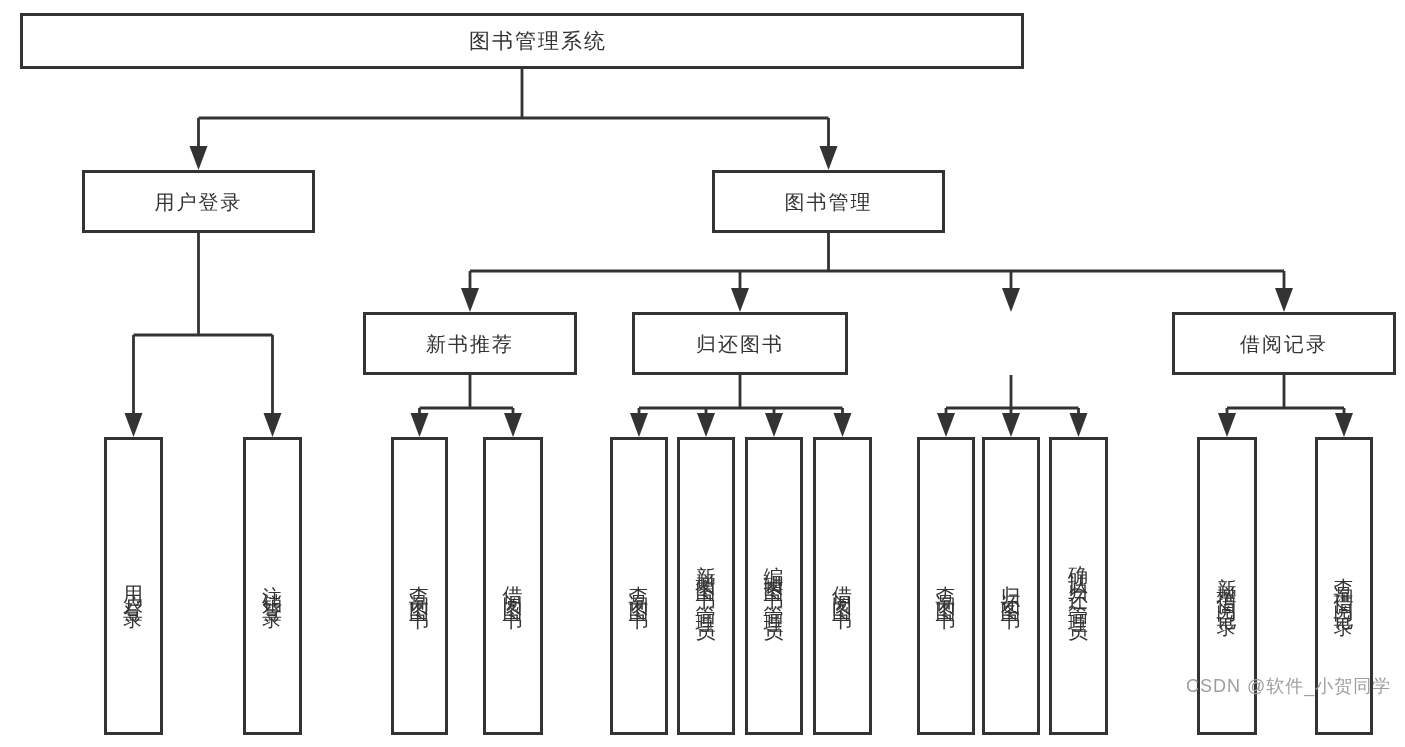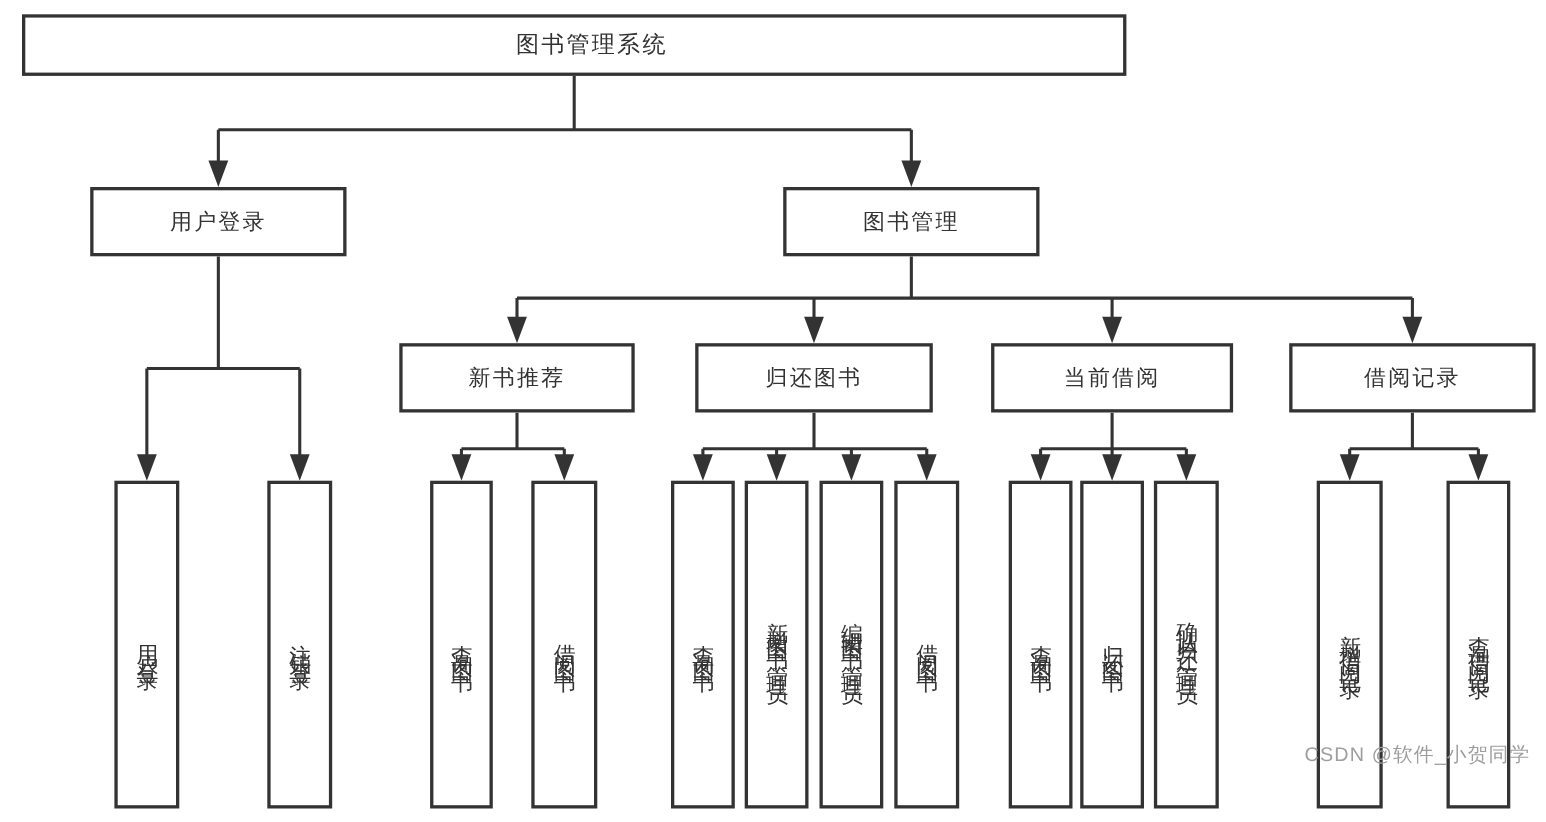--- a/index.html
+++ b/index.html
@@ -105,21 +105,20 @@
     </g>
   </svg>
 
   <div class="node root" style="left:20px; top:13px; width:1004px; height:56px;">图书管理系统</div>
 
   <div class="node" style="left:82px; top:170px; width:233px; height:63px;">用户登录</div>
   <div class="node" style="left:712px; top:170px; width:233px; height:63px;">图书管理</div>
 
   <div class="node" style="left:363px; top:312px; width:214px; height:63px;">新书推荐</div>
   <div class="node" style="left:632px; top:312px; width:216px; height:63px;">归还图书</div>
-  <div class="node" style="left:901px; top:312px; width:220px; height:63px;">当前借阅</div>
   <div class="node" style="left:1172px; top:312px; width:224px; height:63px;">借阅记录</div>
 
   <div class="node leaf" style="left:104px; top:437px; width:59px; height:298px;">用户登录</div>
   <div class="node leaf" style="left:243px; top:437px; width:59px; height:298px;">注销登录</div>
 
   <div class="node leaf" style="left:391px; top:437px; width:57px; height:298px;">查询图书</div>
   <div class="node leaf" style="left:483px; top:437px; width:60px; height:298px;">借阅图书</div>
 
   <div class="node leaf" style="left:610px; top:437px; width:58px; height:298px;">查询图书</div>
   <div class="node leaf" style="left:677px; top:437px; width:58px; height:298px;">新增图书（管理员）</div>

